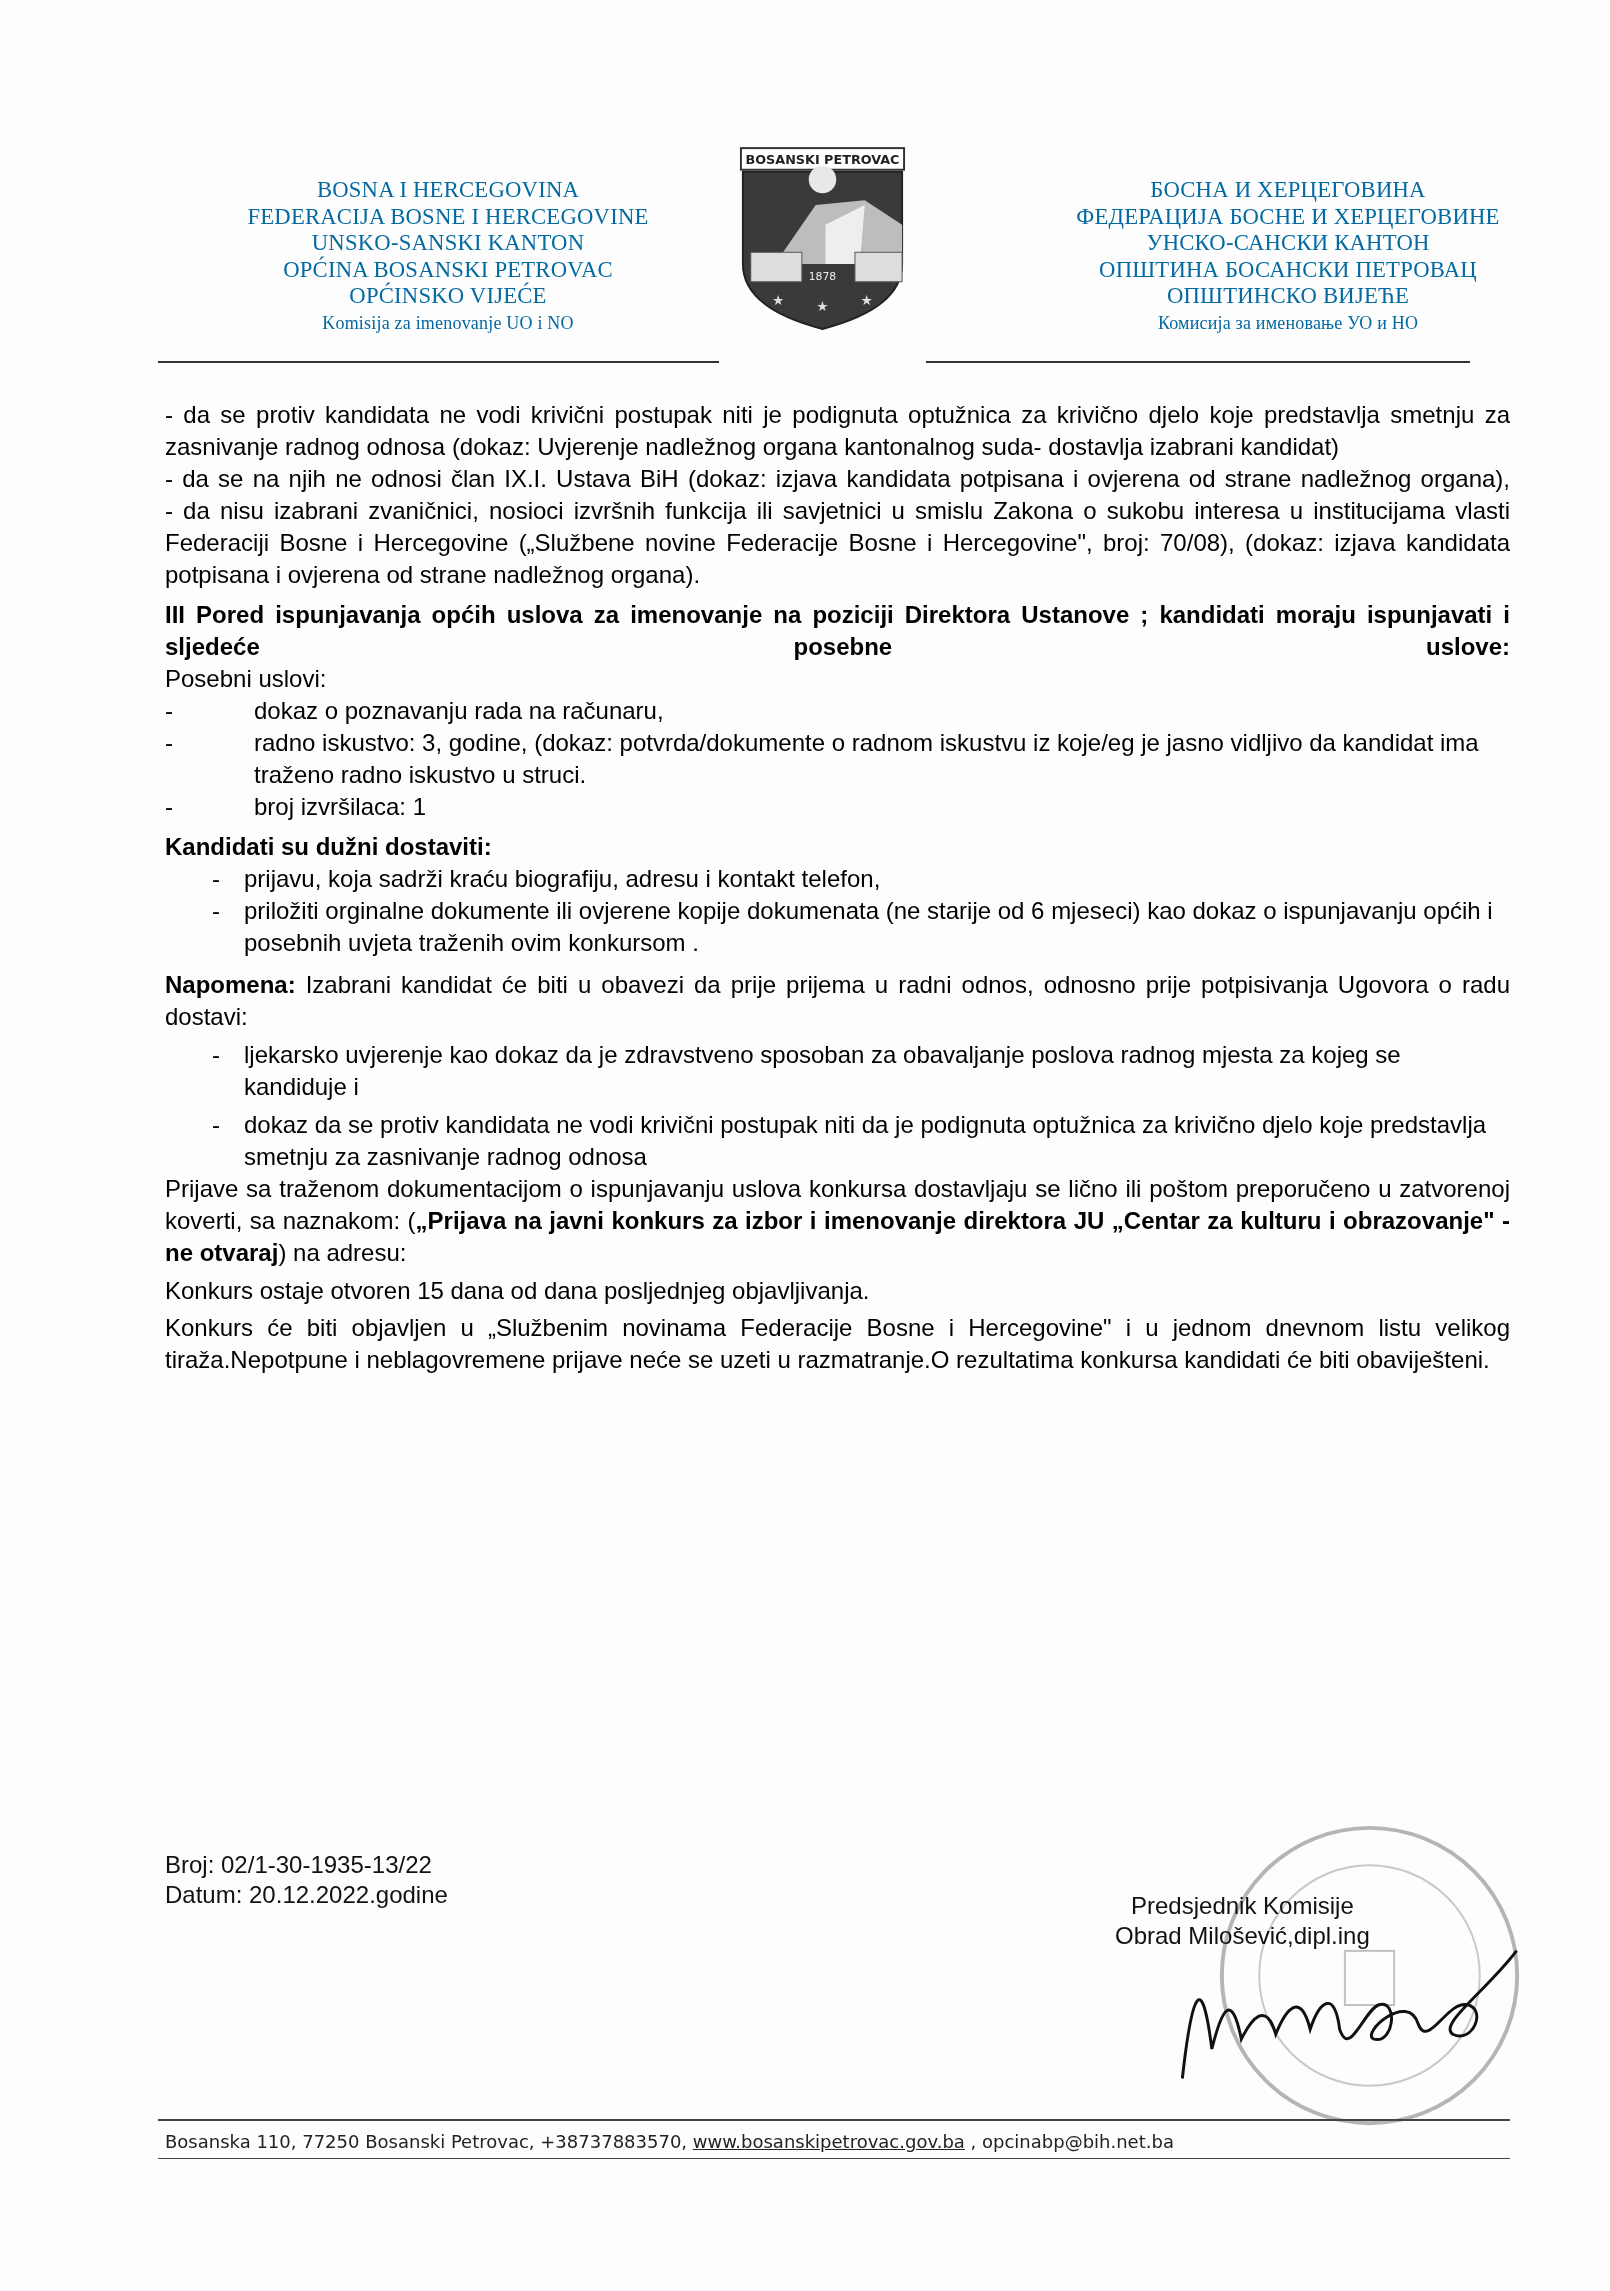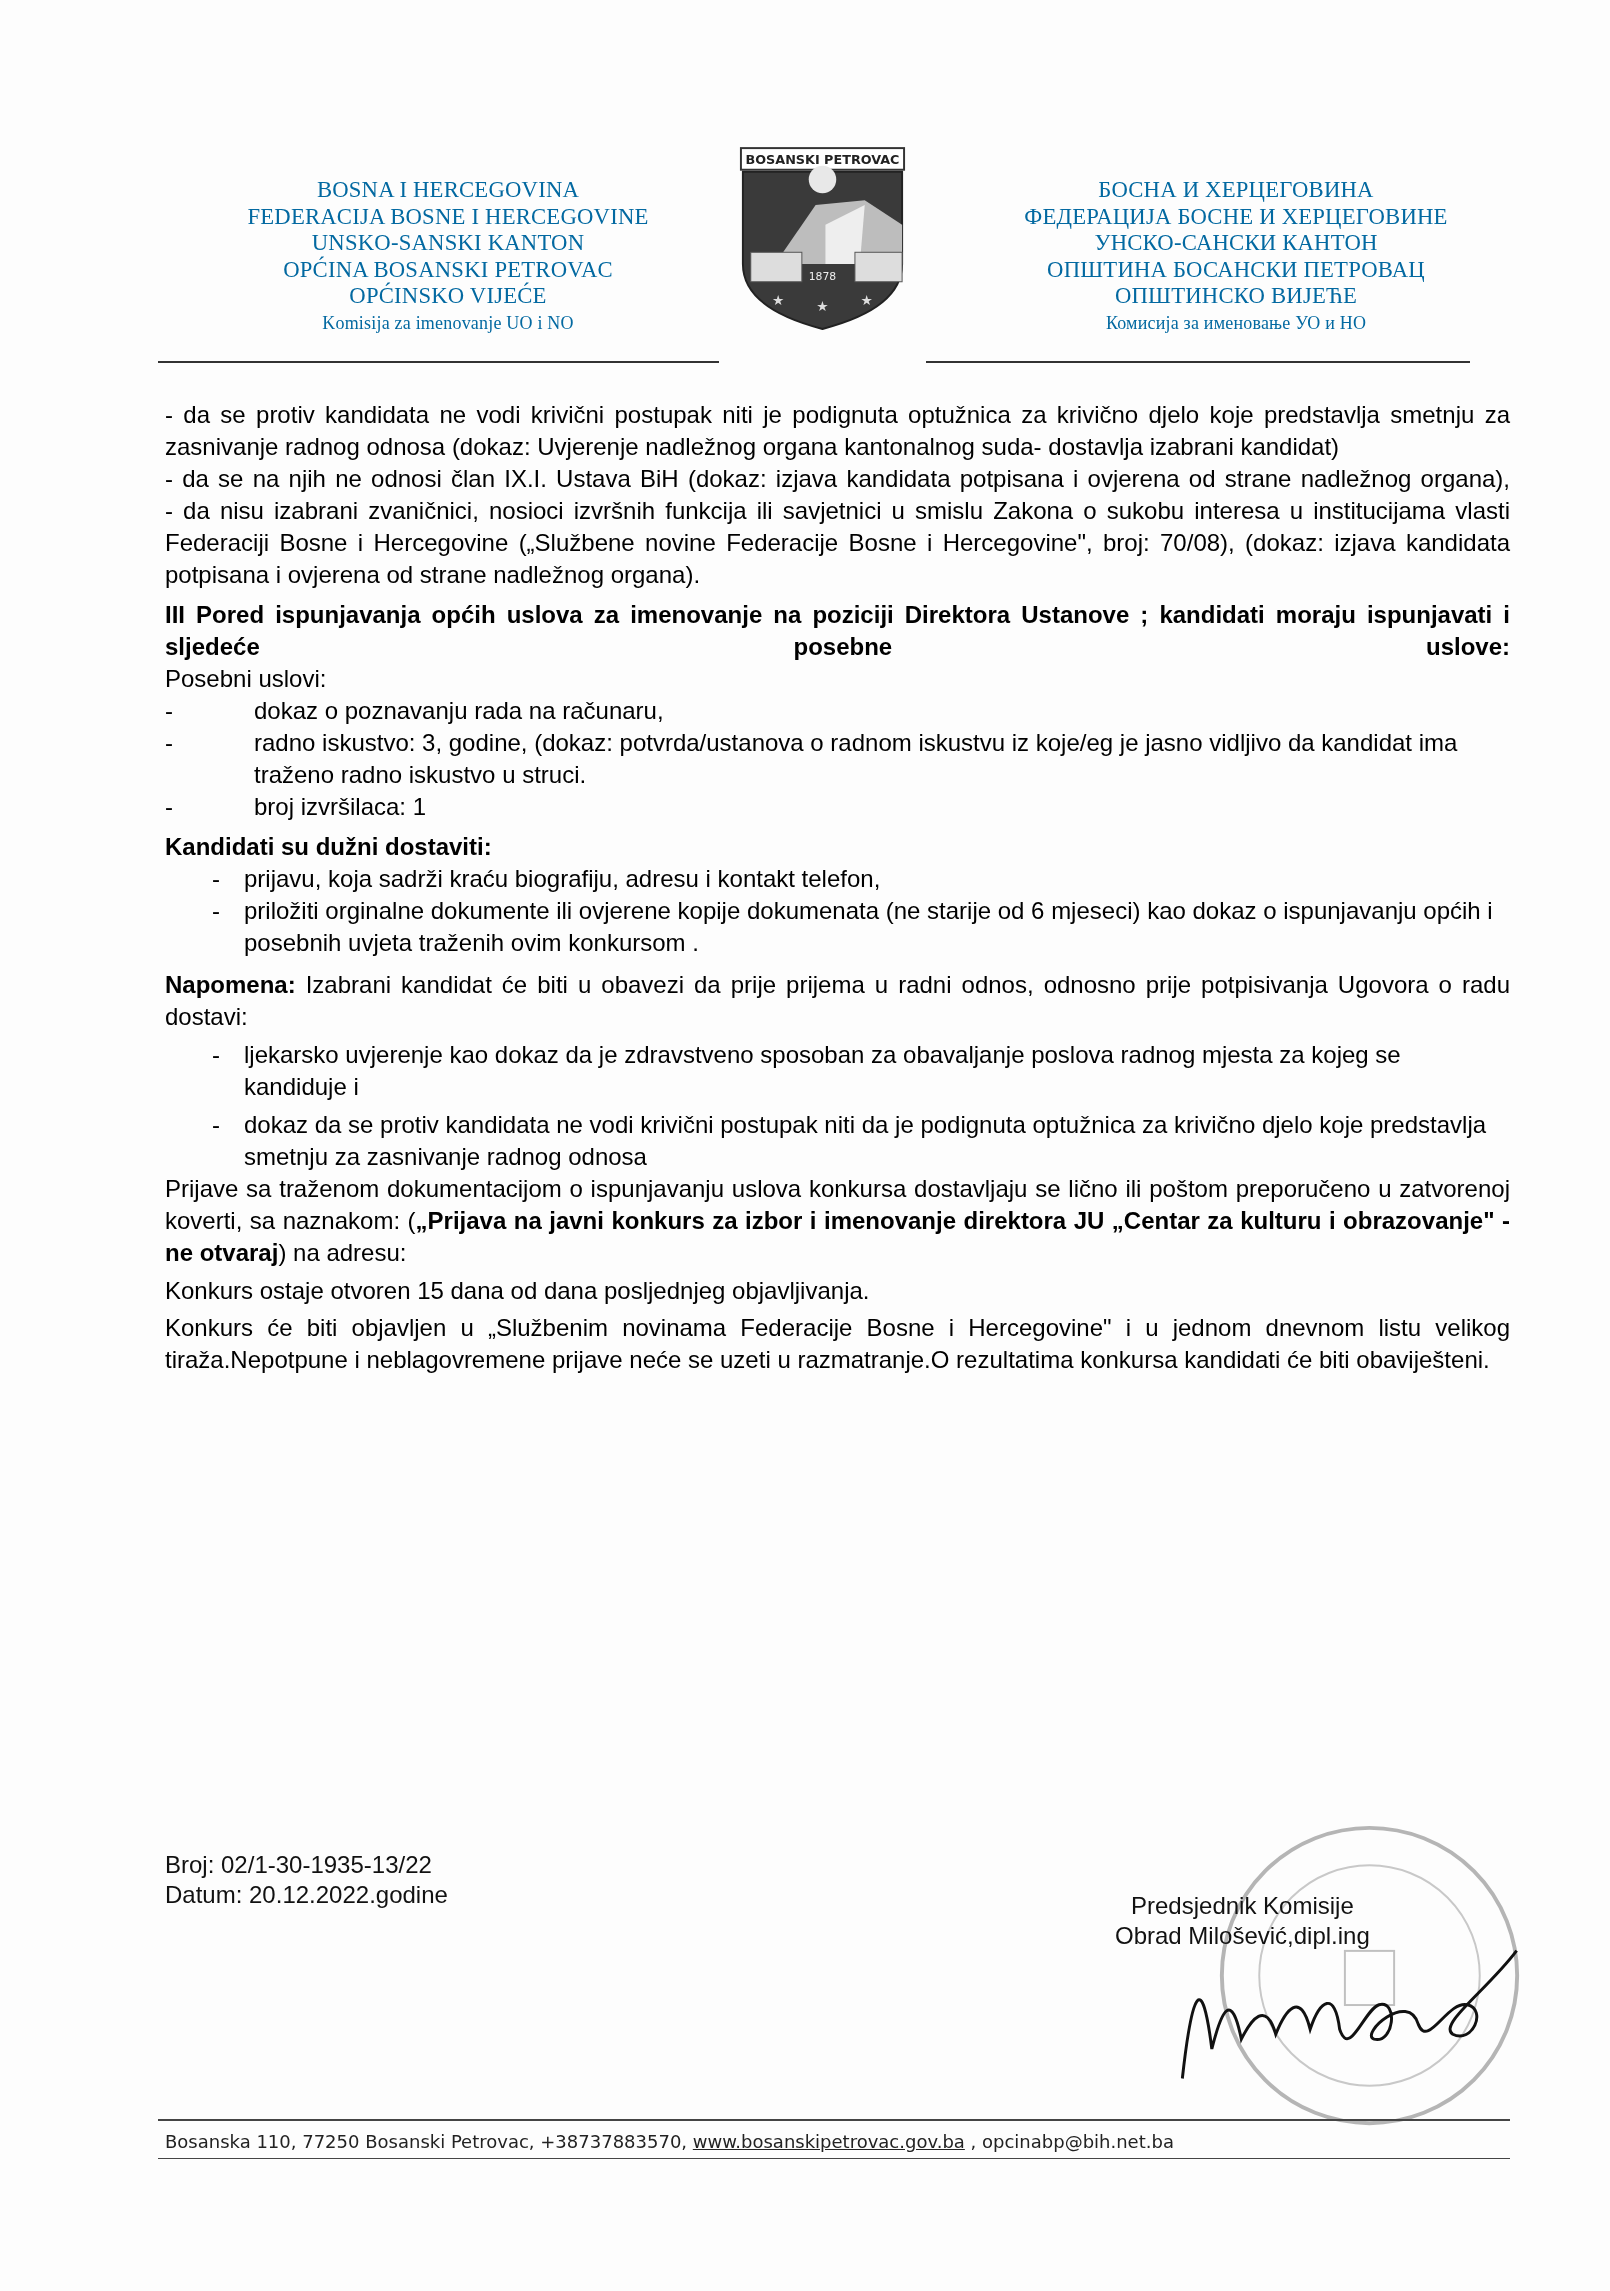--- a/index.html
+++ b/index.html
@@ -4,21 +4,21 @@
   <style>
     html, body { margin: 0; padding: 0; background: #ffffff; }
     body { width: 1611px; height: 2291px; position: relative; overflow: hidden; color: #111; }
     .page { position: absolute; left: 0; top: 0; width: 1611px; height: 2291px; background: #fdfdfd; }
 
     
     .lh-col { position: absolute; top: 177px; text-align: center; font-family: "Liberation Serif", "DejaVu Serif", serif; font-weight: normal; color: #0369a1; }
     .lh-col .l { font-size: 22.7px; line-height: 26.6px; letter-spacing: 0.2px; white-space: nowrap; }
     .lh-col .l.sub { font-size: 18px; }
     .lh-left { left: 177px; width: 542px; }
-    .lh-right { left: 960px; width: 552px; }
+    .lh-right { left: 1012px; width: 552px; }
     .lh-rule { position: absolute; height: 2px; background: #333; top: 361px; }
     .lh-rule.left { left: 158px; width: 561px; }
     .lh-rule.right { left: 926px; width: 544px; }
 
     .crest { position: absolute; left: 737px; top: 146px; width: 171px; height: 187px; }
 
     
     .body { position: absolute; left: 165px; top: 399px; width: 1345px; font-family: "Liberation Sans", "DejaVu Sans", sans-serif; font-size: 24px; line-height: 32px; color: #000000; }
     .p { margin: 0; text-align: justify; }
     .just-last { text-align-last: justify; }
@@ -86,21 +86,21 @@
     <p class="p">- da nisu izabrani zvaničnici, nosioci izvršnih funkcija ili savjetnici u smislu Zakona o sukobu interesa u institucijama vlasti Federaciji Bosne i Hercegovine („Službene novine Federacije Bosne i Hercegovine", broj: 70/08), (dokaz: izjava kandidata potpisana i ovjerena od strane nadležnog organa).</p>
     <p class="p b just-last">III Pored ispunjavanja općih uslova za imenovanje na poziciji Direktora Ustanove ; kandidati moraju ispunjavati i sljedeće posebne uslove:</p>
 
     <p class="p">Posebni uslovi:</p>
     <div class="bullet">
       <span class="dash">-</span>
       <span class="txt">dokaz o poznavanju rada na računaru,</span>
     </div>
     <div class="bullet">
       <span class="dash">-</span>
-      <span class="txt" style="margin-left:-89px;padding-left:89px;text-indent:0;">radno iskustvo: 3, godine, (dokaz: potvrda/ustanova o radnom iskustvu iz koje/eg je jasno vidljivo da kandidat ima traženo radno iskustvo u struci.</span>
+      <span class="txt" style="margin-left:-89px;padding-left:89px;text-indent:0;">radno iskustvo: 3, godine, (dokaz: potvrda/dokumente o radnom iskustvu iz koje/eg je jasno vidljivo da kandidat ima traženo radno iskustvo u struci.</span>
     </div>
     <div class="bullet">
       <span class="dash">-</span>
       <span class="txt">broj izvršilaca: 1</span>
     </div>
 
     <p class="p b">Kandidati su dužni dostaviti:</p>
     <div class="bullet ind">
       <span class="dash">-</span>
       <span class="txt">prijavu, koja sadrži kraću biografiju, adresu i kontakt telefon,</span>

